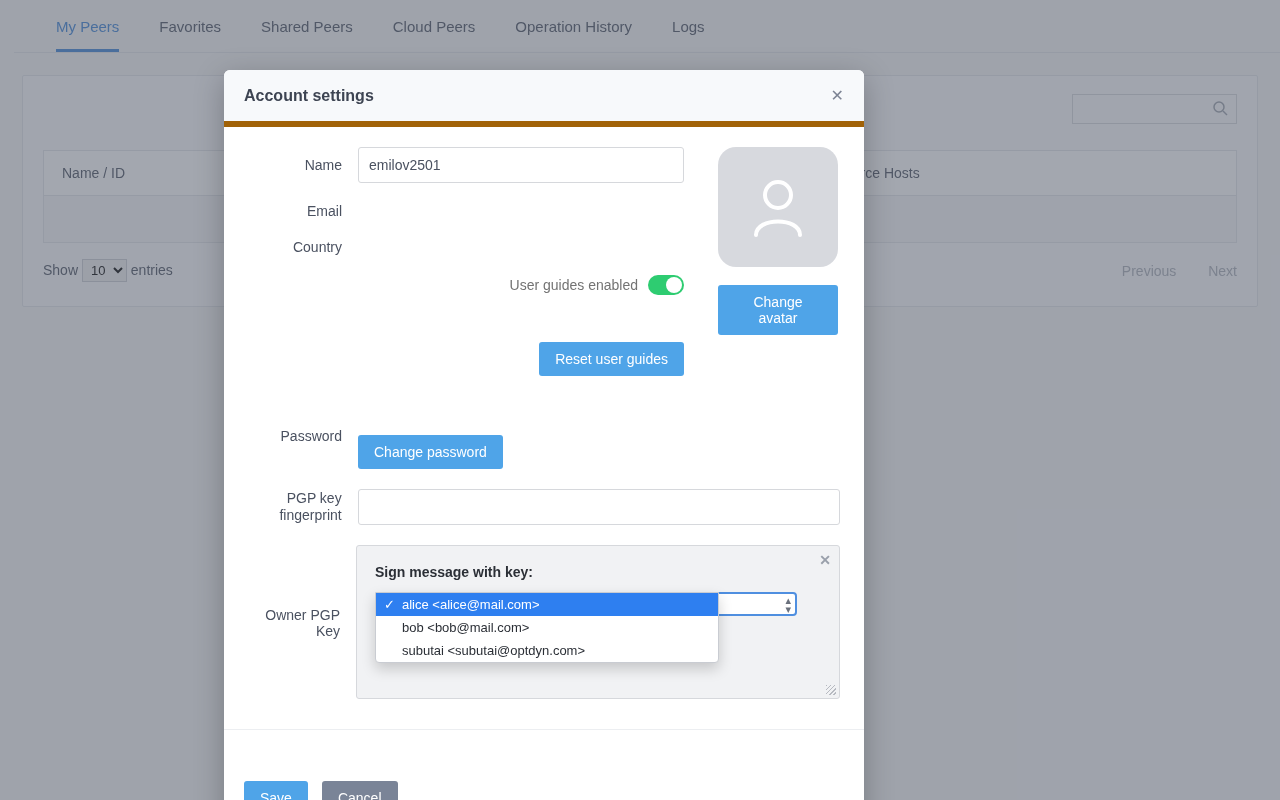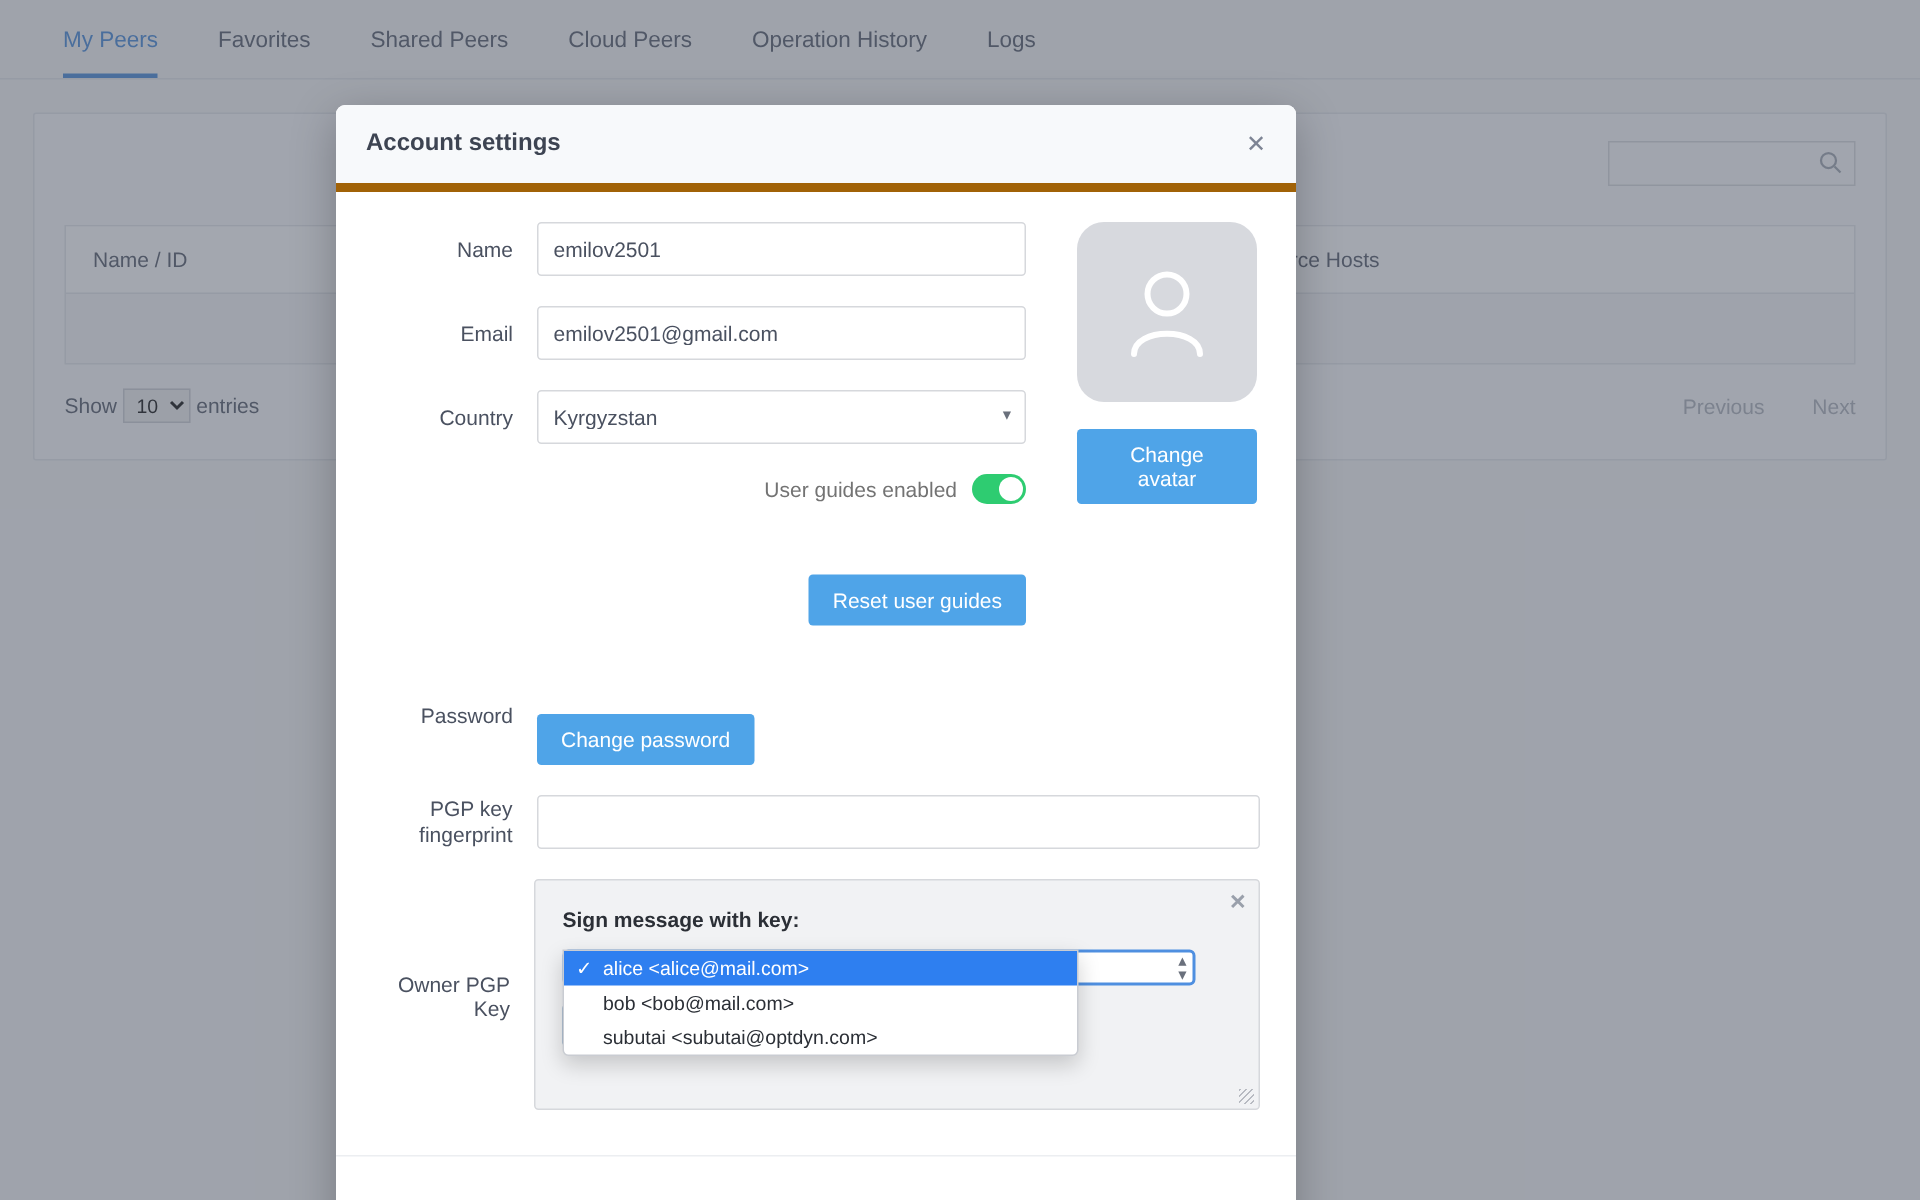--- a/index.html
+++ b/index.html
@@ -1,19 +1,19 @@
 <!DOCTYPE html>
 <html><head>
 <meta charset="utf-8">
 <style>
 * { box-sizing: border-box; margin: 0; padding: 0; }
 body { font-family: -apple-system, "Segoe UI", "Helvetica Neue", Arial, sans-serif; background: #f5f6f7; color: #4a5160; font-size: 14px; width: 1280px; height: 800px; overflow: hidden; position: relative; }
 
 
-.tabs { display: flex; gap: 40px; padding: 18px 42px 0; border-bottom: 1px solid #e2e4e8; }
+.tabs { display: flex; gap: 40px; padding: 18px 42px 0; border-bottom: 1px solid #e2e4e8; margin-left: 14px; }
 .tabs .tab { padding-bottom: 14px; color: #4a5160; cursor: pointer; font-size: 15px; }
 .tabs .tab.active { color: #3b82d6; border-bottom: 3px solid #3b82d6; font-weight: 500; }
 
 .panel { margin: 22px; border: 1px solid #e2e4e8; border-radius: 2px; padding: 18px 20px 24px; background: #fbfbfc; }
 .panel .search { float: right; width: 165px; height: 30px; border: 1px solid #d6d8dc; position: relative; }
 .panel .search .mag { position: absolute; right: 8px; top: 5px; color: #9aa0ab; }
 .panel .table { clear: both; margin-top: 56px; border: 1px solid #e2e4e8; }
 .panel .thead { display: flex; background: #fff; padding: 14px 18px; border-bottom: 1px solid #e2e4e8; font-size: 14px; color: #4a5160; }
 .panel .thead .col1 { flex: 1; }
 .panel .thead .col2 { width: 380px; }
@@ -139,28 +139,23 @@
       </div>
       <button class="btn btn-blue change-avatar">Change avatar</button>
     </div>
 
     <div class="row">
       <div class="lbl">Name</div>
       <input type="text" value="emilov2501" style="">
     </div>
     <div class="row">
       <div class="lbl">Email</div>
-      <input type="email" value="emilov2501@gmail.com" style="">
     </div>
     <div class="row">
       <div class="lbl">Country</div>
-      <div class="sel-wrap">
-        <select class="country"><option>Kyrgyzstan</option></select>
-        <span class="caret">▾</span>
-      </div>
     </div>
 
     <div class="guides-row">
       <span class="gl">User guides enabled</span>
       <div class="toggle">
           <div class="knob"></div>
         </div>
     </div>
     <div class="reset-row">
       <button class="btn btn-blue">Reset user guides</button>

